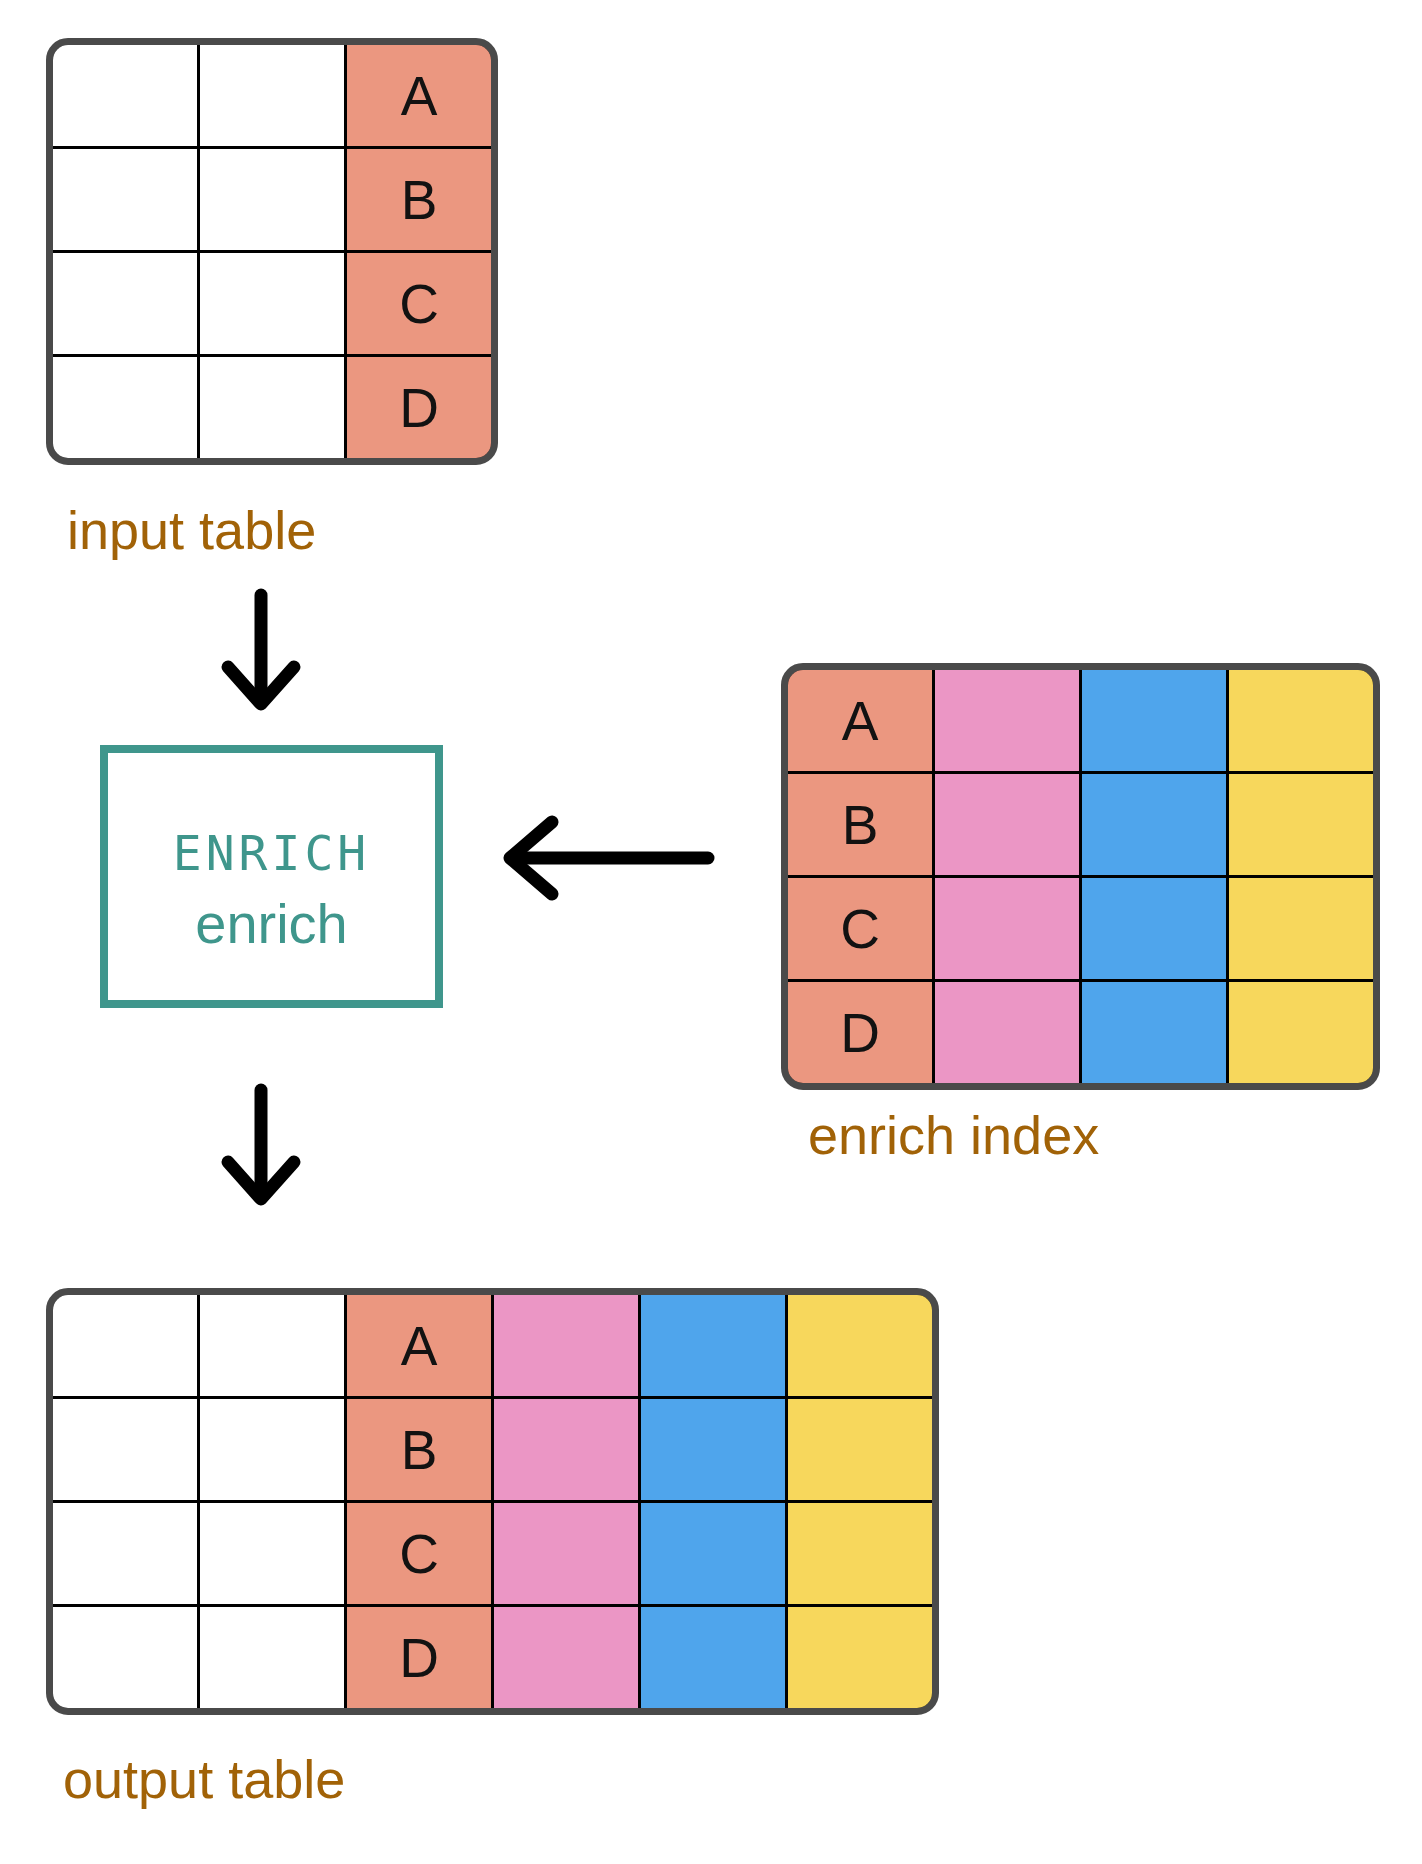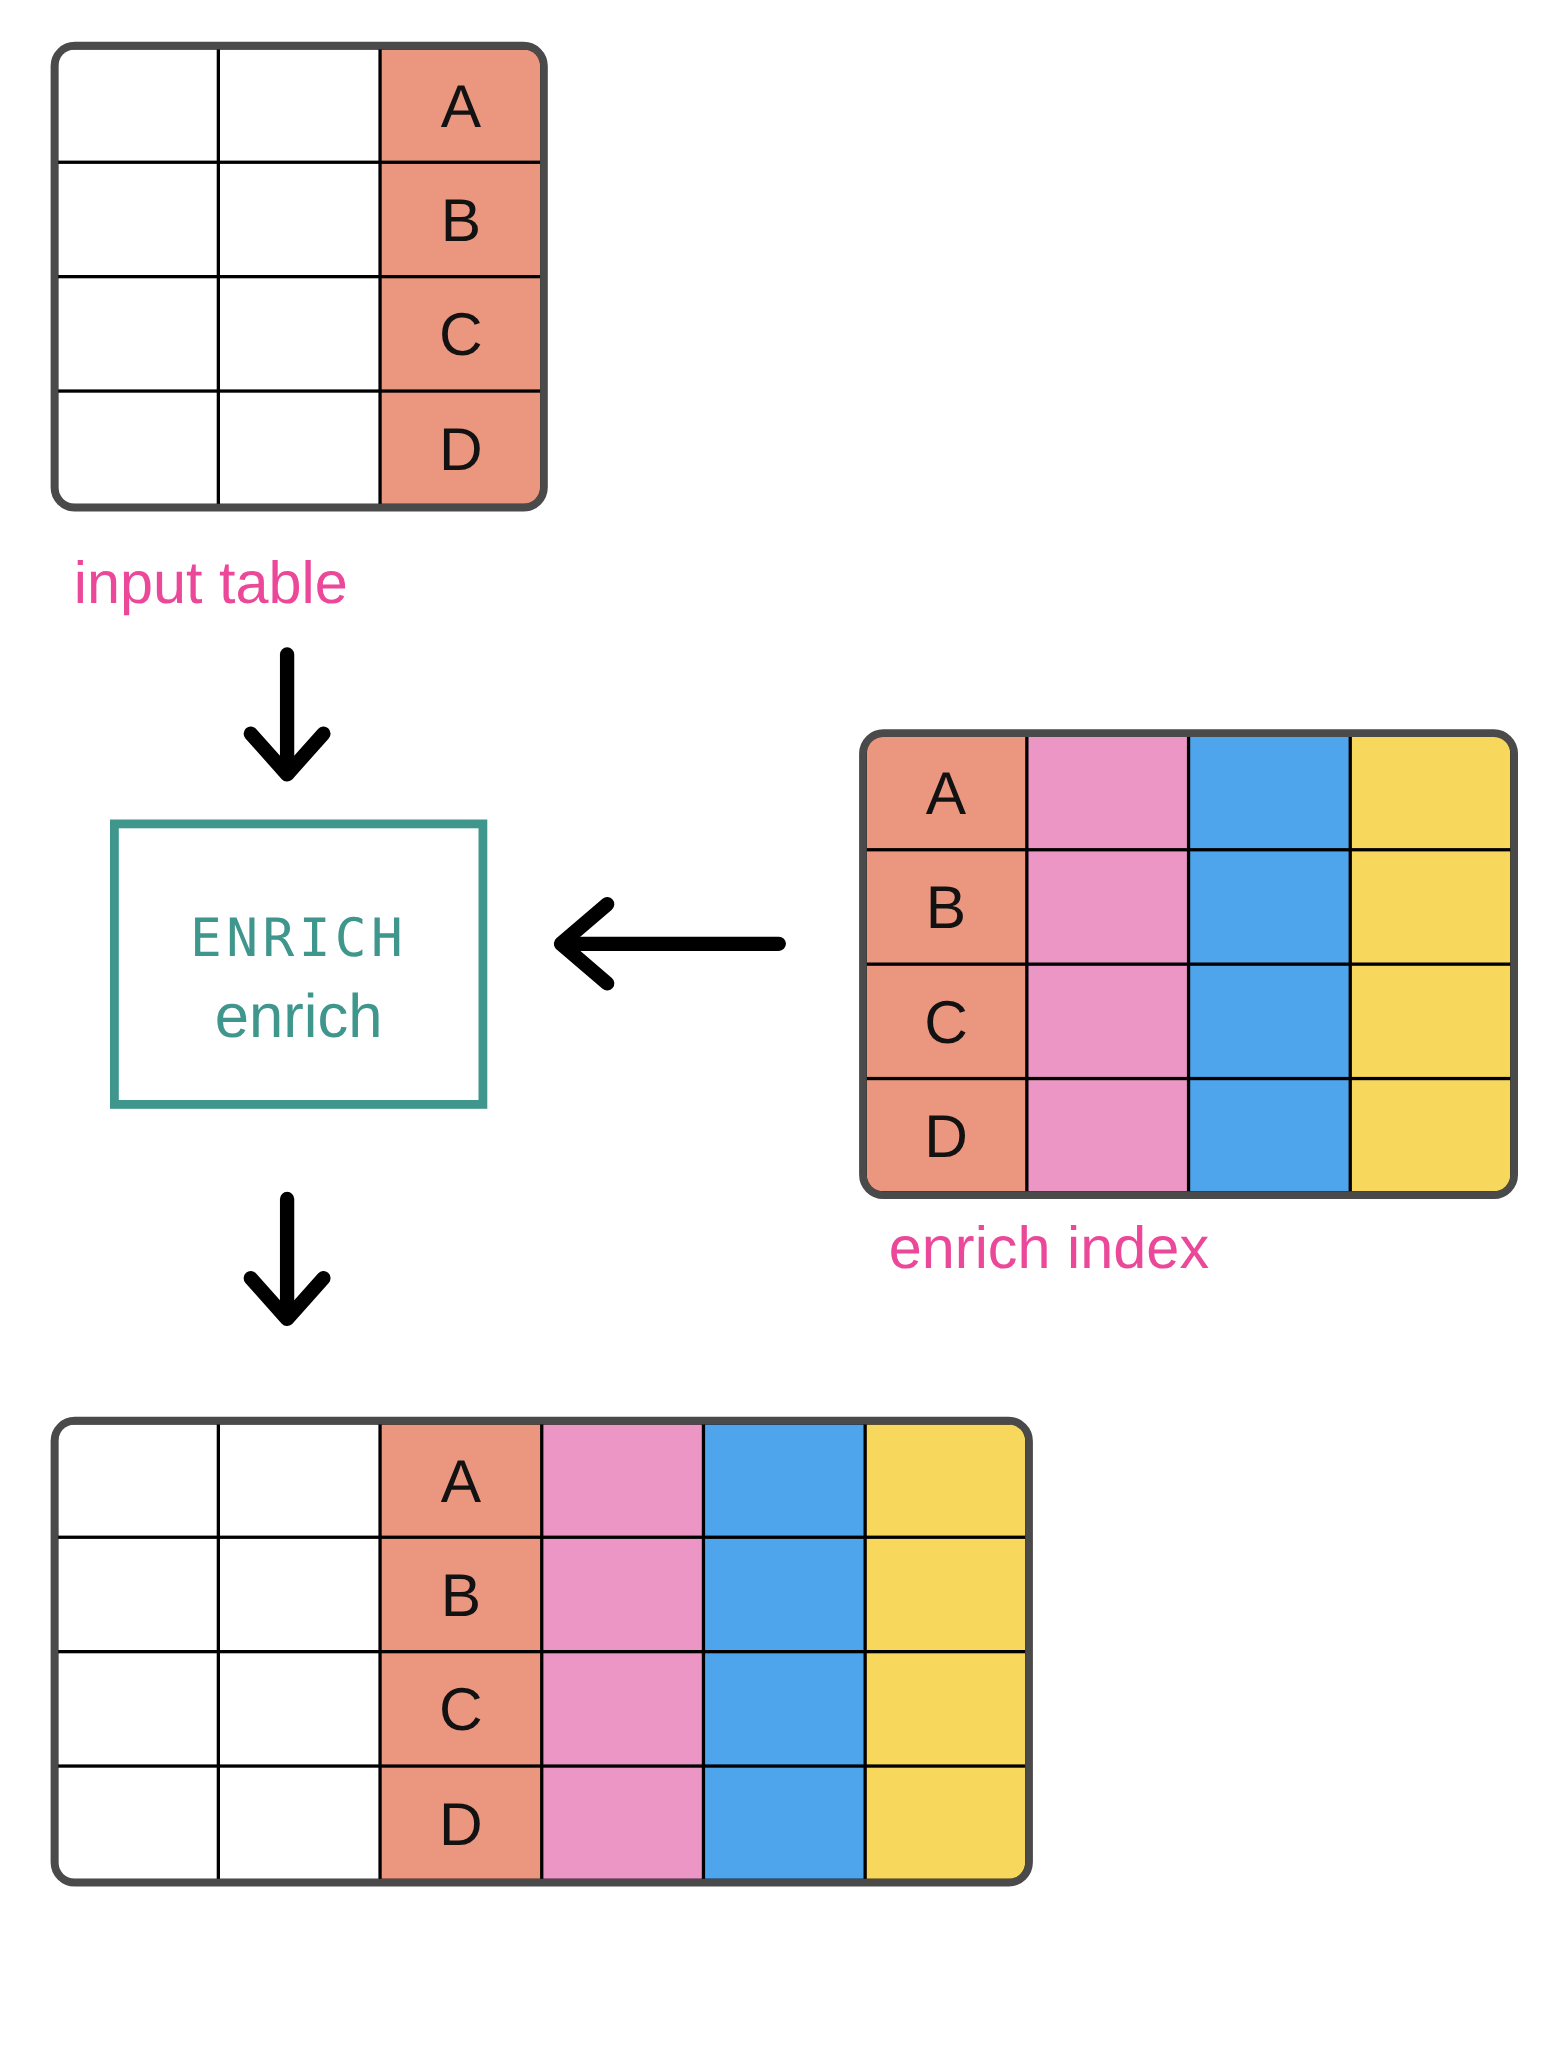--- a/index.html
+++ b/index.html
@@ -26,21 +26,21 @@
     color:#121212;
     background:var(--cell-white,#fff);
   }
   .pos-input{left:46px;top:38px;}
   .pos-index{left:781px;top:663px;}
   .pos-output{left:46px;top:1288px;}
   .label{
     position:absolute;
     font-size:54px;
     line-height:66px;
-    color:#ec4899;
+    color:#a16207;
     white-space:nowrap;
   }
   .label-input{left:67px;top:497px;}
   .label-index{left:792px;top:1102px;margin-left:16px;}
   .label-output{left:63px;top:1746px;}
   .command-box{
     position:absolute;
     left:100px;top:745px;
     width:343px;height:263px;
     box-sizing:border-box;
@@ -139,14 +139,15 @@
       <div class="cell" style="background: rgb(235, 150, 197);"></div>
       <div class="cell" style="background: rgb(79, 165, 236);"></div>
       <div class="cell" style="background: rgb(247, 215, 92);"></div>
       <div class="cell" style="background: rgb(255, 255, 255);"></div>
       <div class="cell" style="background: rgb(255, 255, 255);"></div>
       <div class="cell" style="background: rgb(235, 151, 128);">D</div>
       <div class="cell" style="background: rgb(235, 150, 197);"></div>
       <div class="cell" style="background: rgb(79, 165, 236);"></div>
       <div class="cell" style="background: rgb(247, 215, 92);"></div>
     </div>
+  <div class="label label-output">output table</div>
 
 </div>
 
 </body></html>

